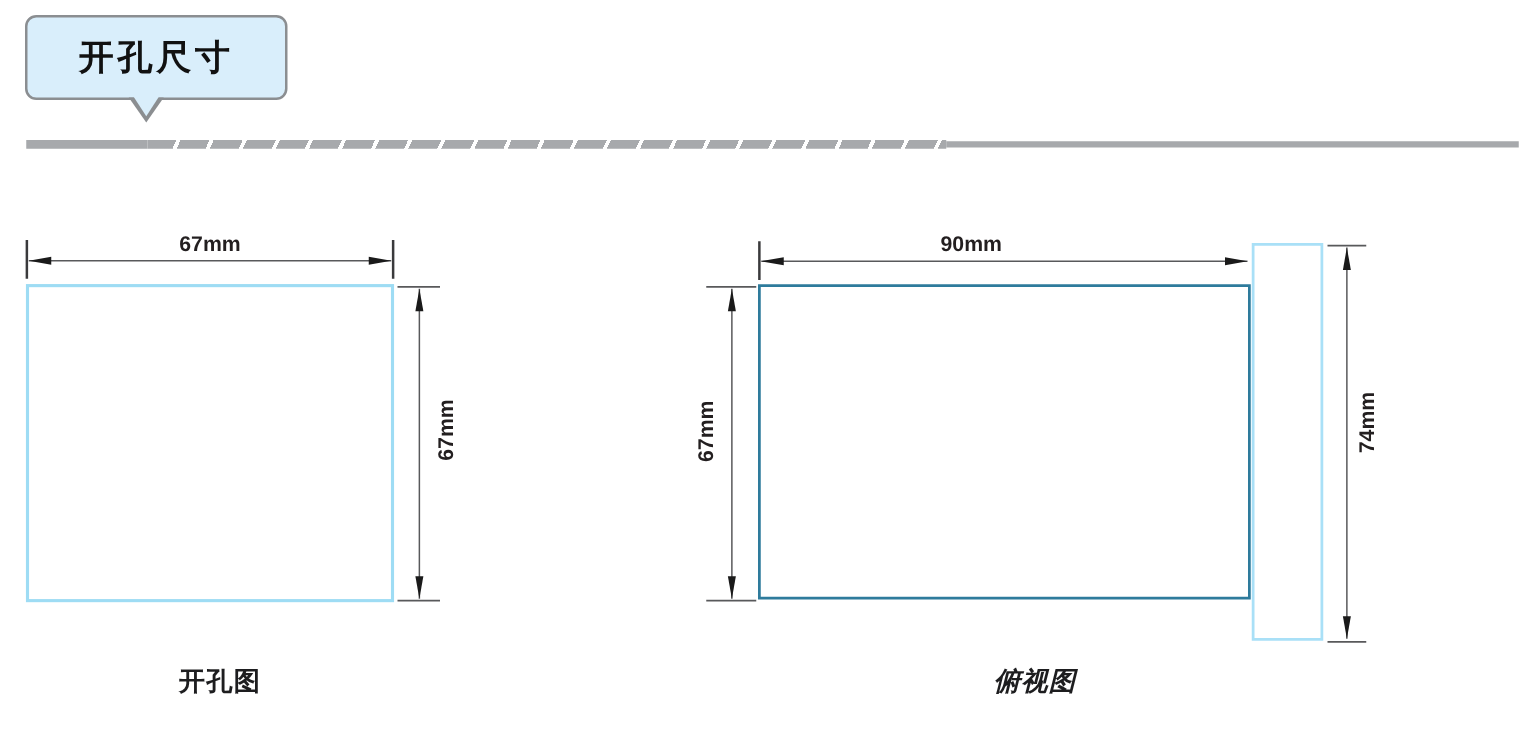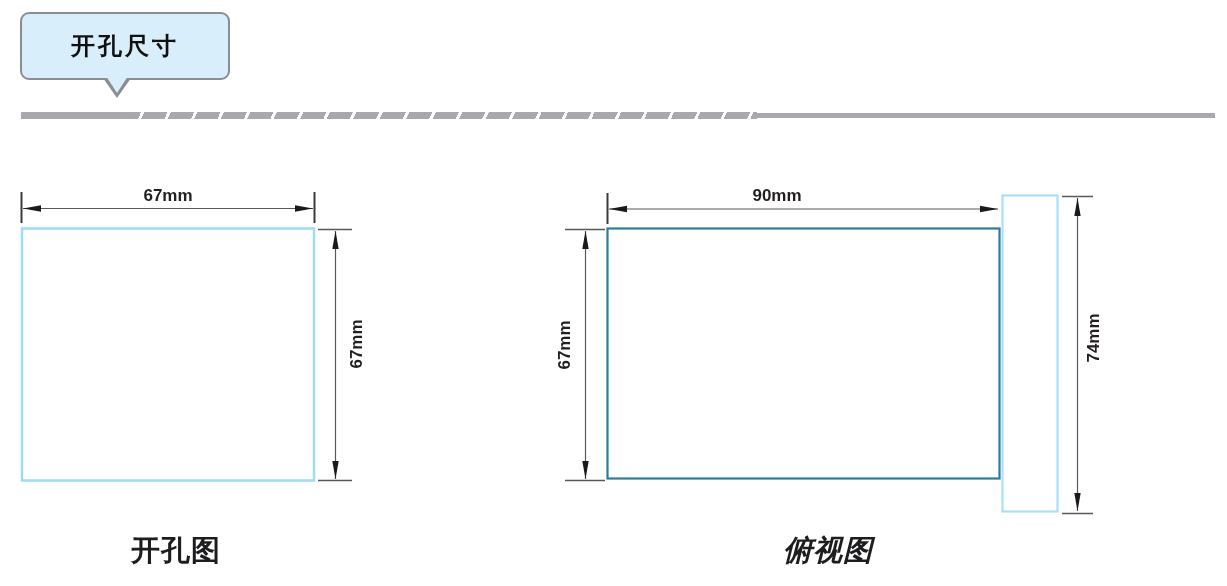--- a/index.html
+++ b/index.html
@@ -7,21 +7,21 @@
     width:1227px;height:586px;position:relative;background:#ffffff;
     font-family:"Liberation Sans",sans-serif;overflow:hidden;
   }
   
   .bubble{
     position:absolute;left:20px;top:12px;width:206px;height:64px;
     background:#d9eefb;border:2px solid #8b8e91;border-radius:9px;
     display:flex;align-items:center;justify-content:center;
   }
   .bubble-title{
-    font-size:24px;font-weight:900;color:#111;letter-spacing:3px;line-height:1;
+    font-size:28px;font-weight:900;color:#111;letter-spacing:3px;line-height:1;
   }
   .tail-outer{
     position:absolute;left:103px;top:78px;width:0;height:0;
     border-left:14px solid transparent;border-right:14px solid transparent;
     border-top:20px solid #8b8e91;
   }
   .tail-inner{
     position:absolute;left:106px;top:76px;width:0;height:0;
     border-left:11px solid transparent;border-right:11px solid transparent;
     border-top:17px solid #d9eefb;
@@ -39,21 +39,21 @@
   #fig1{left:0;top:170px;}
   #fig2{left:540px;top:170px;}
   .dim-line{stroke:#58595b;stroke-width:1.2;}
   .dim-tick{stroke:#3a3a3c;stroke-width:2;}
   .dim-tick-thin{stroke:#58595b;stroke-width:1.5;}
   .dim-arrow{fill:#1a1a1a;}
   .dim-text{font:600 17px "Liberation Sans",sans-serif;fill:#231f20;}
   .outline{fill:none;}
   .caption{
     position:absolute;top:531px;width:240px;text-align:center;
-    font-size:29px;font-weight:800;color:#1d1d1f;letter-spacing:1px;
+    font-size:21px;font-weight:800;color:#1d1d1f;letter-spacing:1px;
   }
   .cap1{left:56px;}
   .cap2{left:708px;font-style:italic;}
 </style>
 </head>
 <body>
 
 <div class="bubble">
   <span class="bubble-title">开孔尺寸</span>
 </div>

